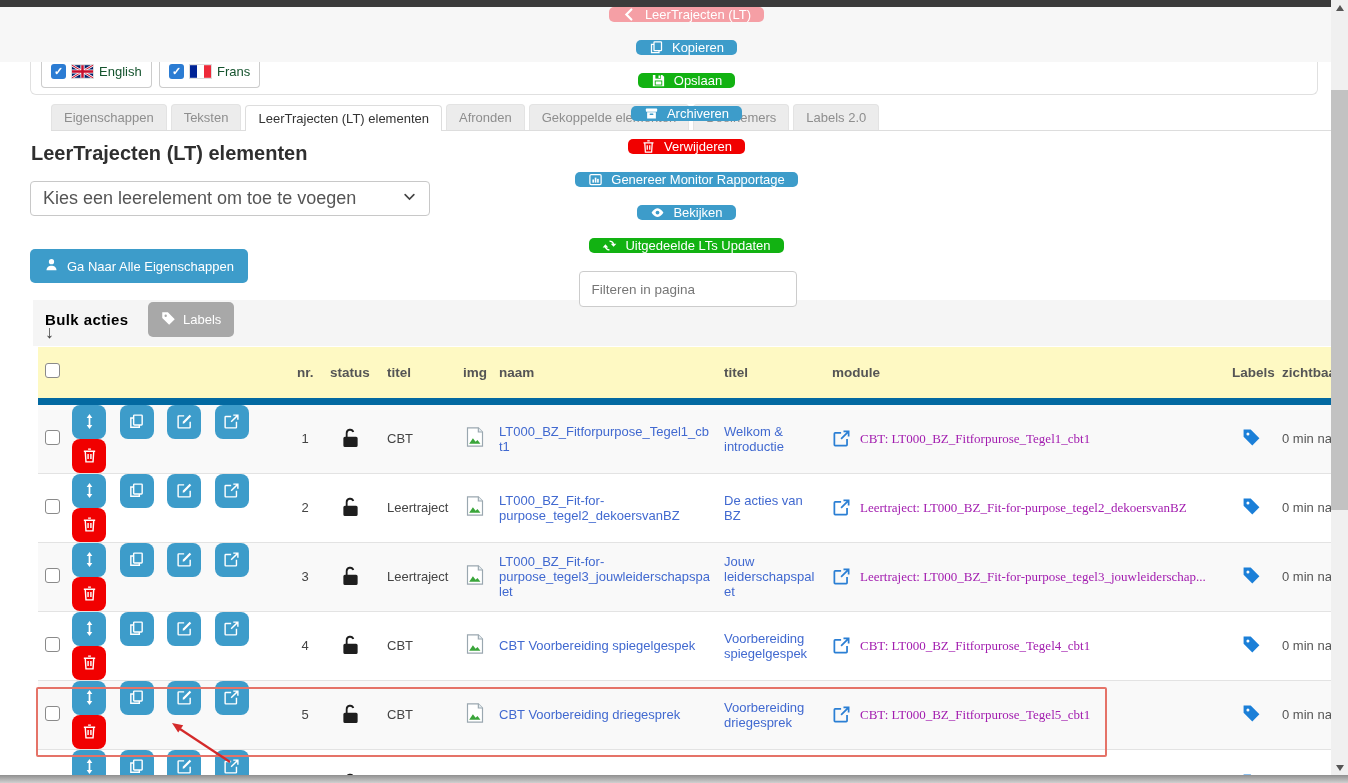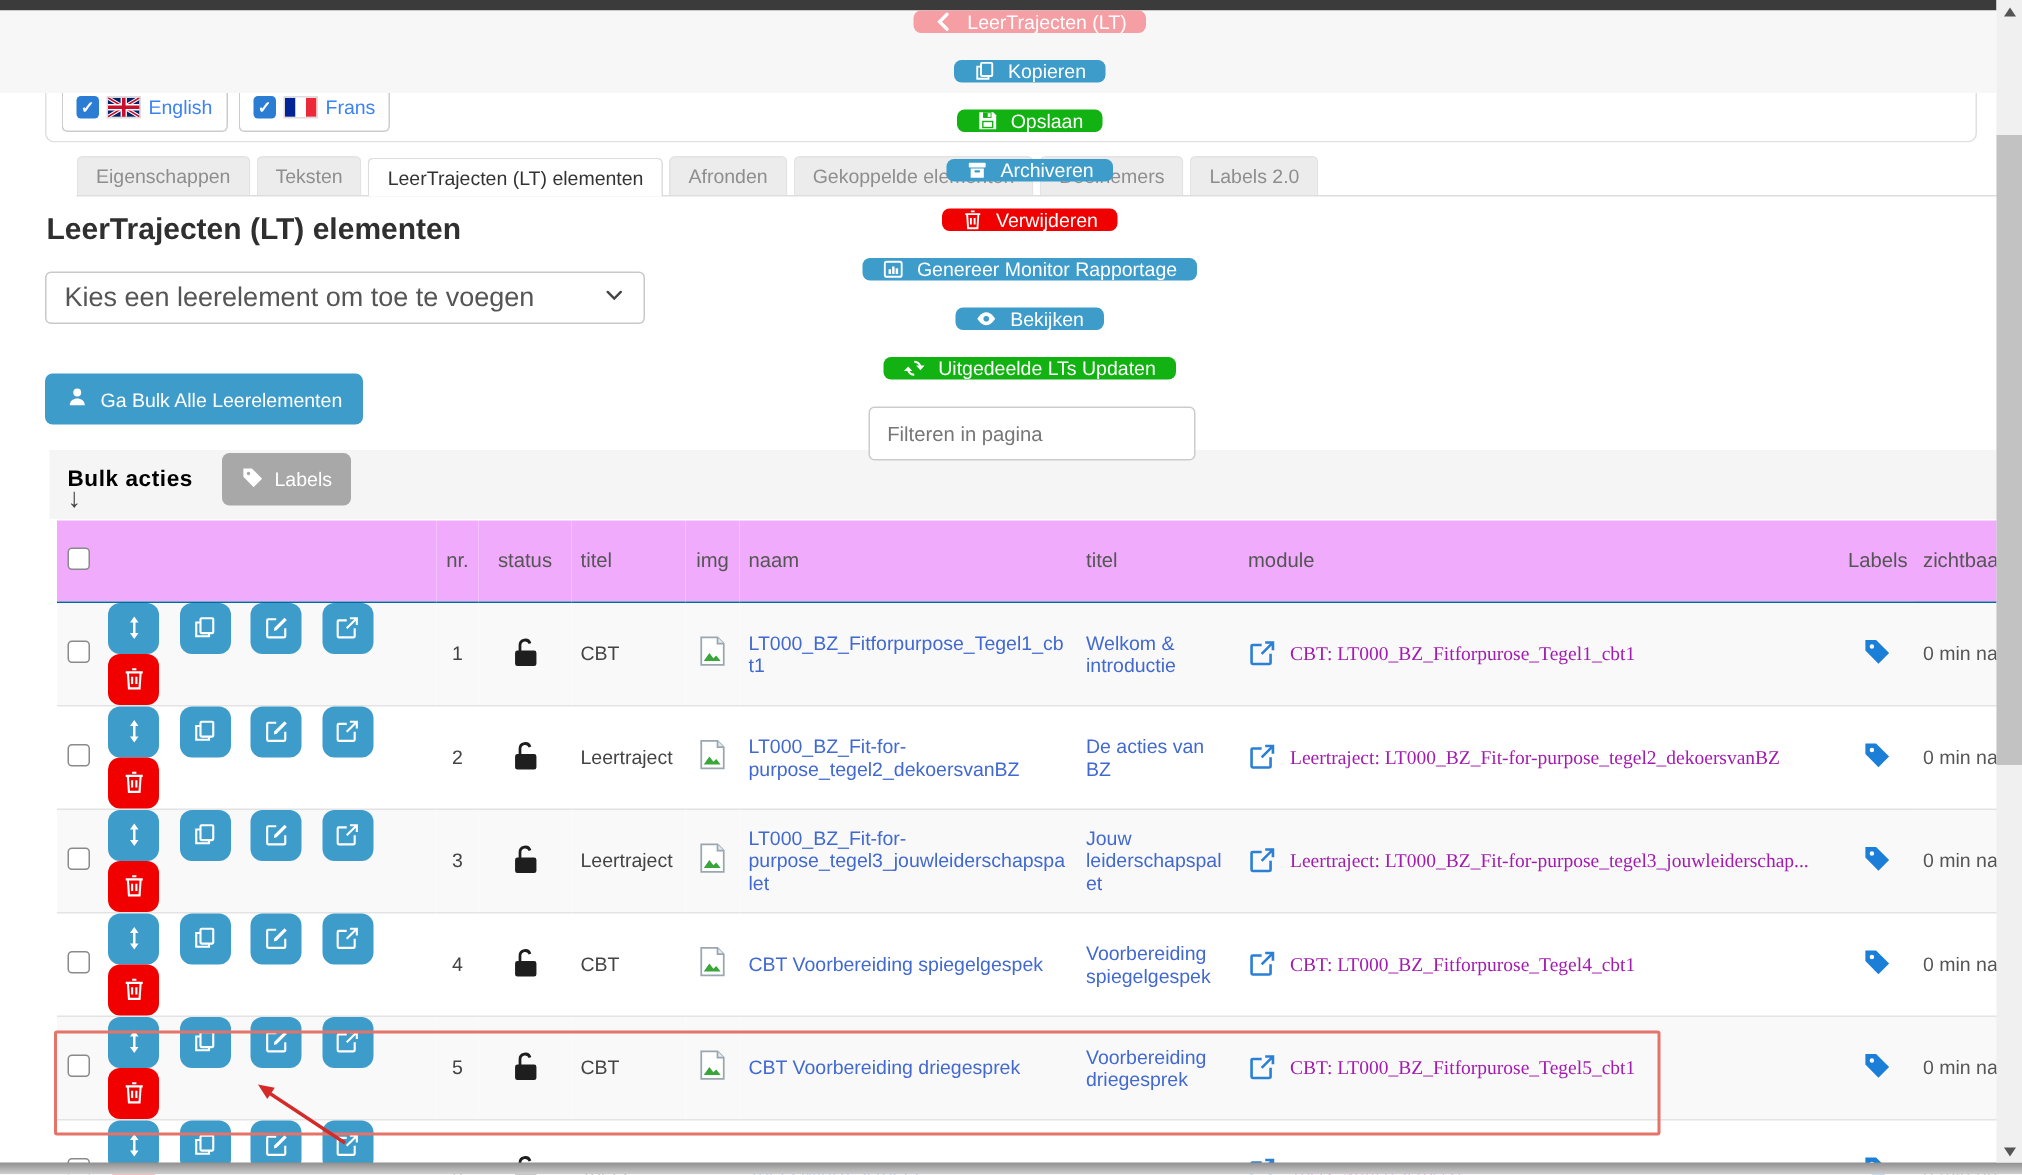--- a/index.html
+++ b/index.html
@@ -24,21 +24,21 @@
   .search { position:relative; margin-left:2px; }
   .search input { width:218px; height:36px; border:1px solid #ccc; border-radius:4px;
                   padding:0 34px 0 12px; font-size:13.5px; font-family:inherit; color:#333; background:#fff; }
   .search input::placeholder { color:#767676; }
 
   
   .lang-panel { position:absolute; left:30px; top:55px; width:1288px; height:40px;
                 border:1px solid #e0e0e0; border-top:none; border-radius:0 0 6px 6px; background:#fff; }
   .lang-box { position:absolute; top:0; height:33px; border:1px solid #ccc; border-top:none;
               border-radius:0 0 4px 4px; display:flex; align-items:center; gap:5px; padding:0 9px;
-              font-size:13px; color:#3b82f6; background:#fff; cursor:pointer; }
+              font-size:13px; color:#14532d; background:#fff; cursor:pointer; }
   .lang-box .flag { display:inline-flex; border:1px solid #ddd; }
   .checkbox { width:15px; height:15px; border-radius:3px; display:inline-flex; align-items:center;
               justify-content:center; flex:0 0 auto; }
   .checkbox.checked { background:#2b7cd3; color:#fff; font-size:11px; font-weight:bold; }
   .checkbox.checked::after { content:"✓"; }
   .checkbox.empty { background:#fff; border:1px solid #8a8a8a; }
 
   
   .tabbar { position:absolute; left:30px; top:104px; width:1288px; height:27px;
             border-bottom:1px solid #ddd; display:flex; align-items:flex-end; gap:4px;margin-left:21px; }
@@ -63,22 +63,22 @@
   .bulk-label { position:absolute; left:12px; top:11px; font-size:15px; font-weight:bold; color:#000000;
                 letter-spacing:.4px; }
   .down-arrow { position:absolute; left:12px; top:22px; font-size:18px; font-weight:bold; color:#444; }
   .labels-btn { position:absolute; left:115px; top:2px; height:35px; display:inline-flex; align-items:center;
                 gap:7px; padding:0 13px; background:var(--gray-button,#a8a8a8); color:#fff; font-size:13px;
                 border:none; border-radius:5px; font-family:inherit; cursor:pointer; }
 
   
   .tbl-wrap { position:absolute; left:38px; top:347px; width:1358px; }
   table { border-collapse:collapse; table-layout:fixed; width:1358px; font-size:13px; color:#444; }
-  thead th { height:54px; background:#f0abfc; font-weight:normal; color:#555; font-size:13.5px;
-             text-align:left; padding:0 6px; border-bottom:1px solid #0369a1; vertical-align:middle; }
+  thead th { height:54px; background:#fef9c3; font-weight:bold; color:#555; font-size:13.5px;
+             text-align:left; padding:0 6px; border-bottom:7px solid #0369a1; vertical-align:middle; }
   th.center, td.center { text-align:center; }
   tbody tr { height:48px; border-bottom:1px solid #e3e3e3; background:#fff; }
   tbody tr:nth-child(odd) { background:#f9f9f9; }
   td { vertical-align:middle; padding:0 6px; }
   .abtn { display:inline-flex; align-items:center; justify-content:center; width:34px; height:34px;
           border:none; border-radius:8px; margin-right:10px; cursor:pointer; vertical-align:middle; }
   .abtn.blue { background:var(--accent-blue,#3d9cca); }
   .abtn.red  { background:var(--red,#f10000); }
   .abtn svg { width:17px; height:17px; }
   td a { color:var(--link,#4169d0); text-decoration:none; overflow-wrap:break-word; cursor:pointer; }
@@ -239,21 +239,21 @@
     <span class="ic"><svg width="15" height="15" viewBox="0 0 24 24" fill="none" stroke="#444" stroke-width="2.6" stroke-linecap="round">
           <path d="M5 9l7 7 7-7"></path>
         </svg></span>
   </div>
 
   <button class="go-btn">
     <span class="ic"><svg width="15" height="15" viewBox="0 0 24 24" fill="#fff">
           <circle cx="12" cy="7.5" r="4.2"></circle>
           <path d="M4 21c0-5 4.2-7.2 8-7.2S20 16 20 21z"></path>
         </svg></span>
-    <span>Ga Bulk Alle Leerelementen</span>
+    <span>Ga Naar Alle Eigenschappen</span>
   </button>
 
   <div class="bulk-bar">
     <span class="bulk-label">Bulk acties</span>
     <span class="down-arrow">↓</span>
     <button class="labels-btn">
       <span class="ic"><svg width="15" height="15" viewBox="0 0 24 24" fill="#fff" fill-rule="evenodd">
             <path d="M2 2h9l11 11-9 9L2 11zm5.5 3.6a1.9 1.9 0 1 0 0 3.8 1.9 1.9 0 0 0 0-3.8z"></path>
           </svg></span>
       <span>Labels</span>

